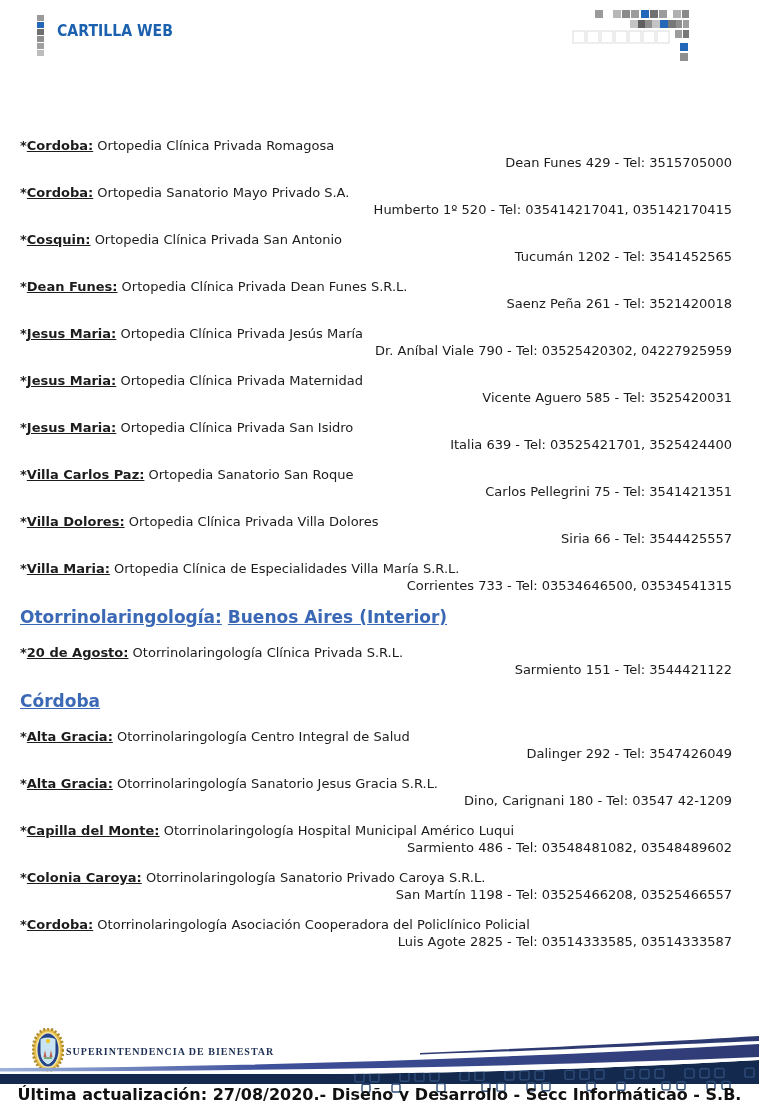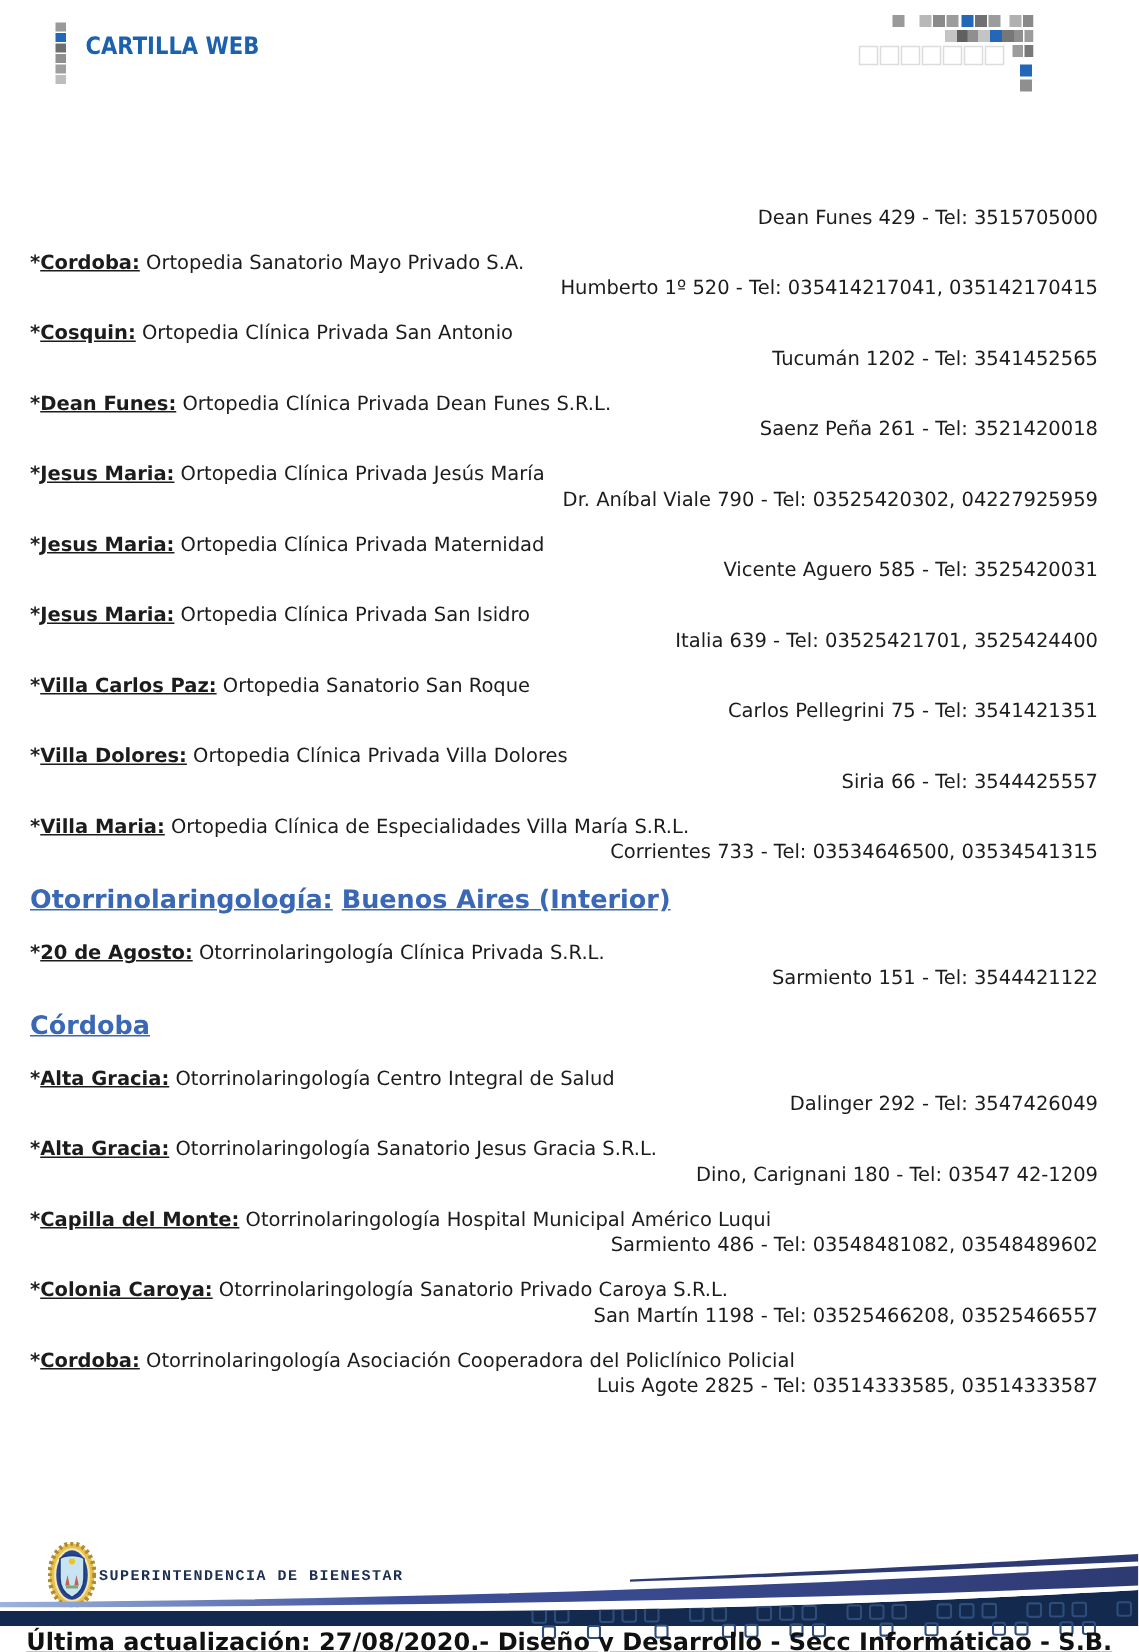--- a/index.html
+++ b/index.html
@@ -26,21 +26,21 @@
   .entry .marker{font-weight:bold;}
   .entry .city{font-weight:bold;text-decoration:underline;}
   .entry-line2{font-size:13px;line-height:17px;text-align:right;}
   .sec-heading{margin:12px 0 16px 0;font-size:17px;line-height:21px;font-weight:bold;}
   .sec-link{color:#3a68b5;text-decoration:underline;cursor:pointer;}
   
   .footer{position:absolute;left:0;top:1024px;width:759px;height:77px;}
   .crest{position:absolute;left:32px;top:4px;}
   .org-name{
     position:absolute;left:66px;top:22px;
-    font-family:Liberation Mono, monospace;
+    font-family:Liberation Serif, serif;
     font-size:10px;font-weight:600;letter-spacing:1px;color:#1d2f52;
     white-space:nowrap;
   }
   .band{position:absolute;left:0;top:9px;width:759px;height:64px;}
   .bottom-line{
     position:absolute;left:0;top:61px;width:759px;text-align:center;
     font-size:16px;font-weight:bold;text-decoration:underline;color:#111;
   }
 </style>
 </head>
@@ -88,20 +88,21 @@
     <rect x="112" y="22" width="7" height="8" fill="#9c9c9c"></rect>
     <rect x="120" y="22" width="6" height="8" fill="#787878"></rect>
 
     <rect x="117" y="35" width="8" height="8" fill="#2368b8"></rect>
     <rect x="117" y="45" width="8" height="8" fill="#8f8f8f"></rect>
   </svg>
 </div>
 
 <div class="content">
     <div class="entry">
+      <div class="entry-line1"><span class="marker">*</span><span class="city">Cordoba:</span><span> Ortopedia Clínica Privada Romagosa</span></div>
       <div class="entry-line2">Dean Funes 429 - Tel: 3515705000</div>
     </div>
     <div class="entry">
       <div class="entry-line1"><span class="marker">*</span><span class="city">Cordoba:</span><span> Ortopedia Sanatorio Mayo Privado S.A.</span></div>
       <div class="entry-line2">Humberto 1º 520 - Tel: 035414217041, 035142170415</div>
     </div>
     <div class="entry">
       <div class="entry-line1"><span class="marker">*</span><span class="city">Cosquin:</span><span> Ortopedia Clínica Privada San Antonio</span></div>
       <div class="entry-line2">Tucumán 1202 - Tel: 3541452565</div>
     </div>

